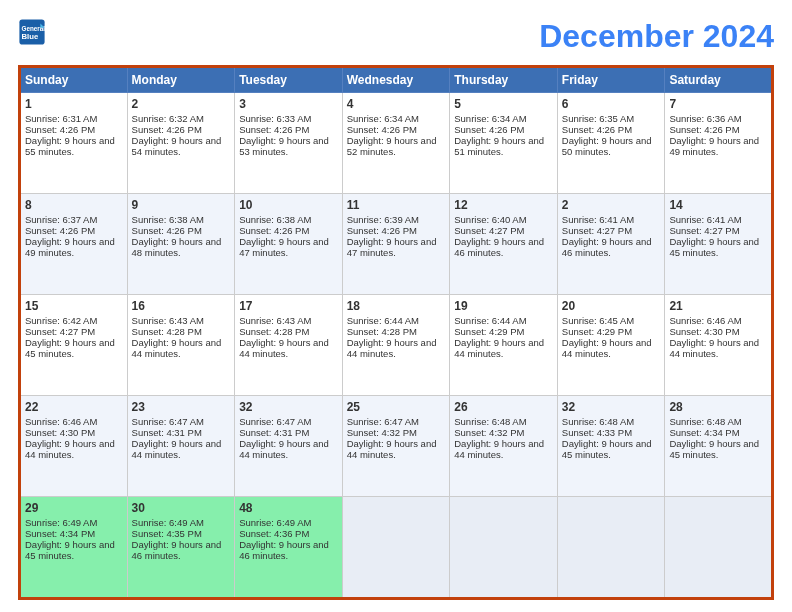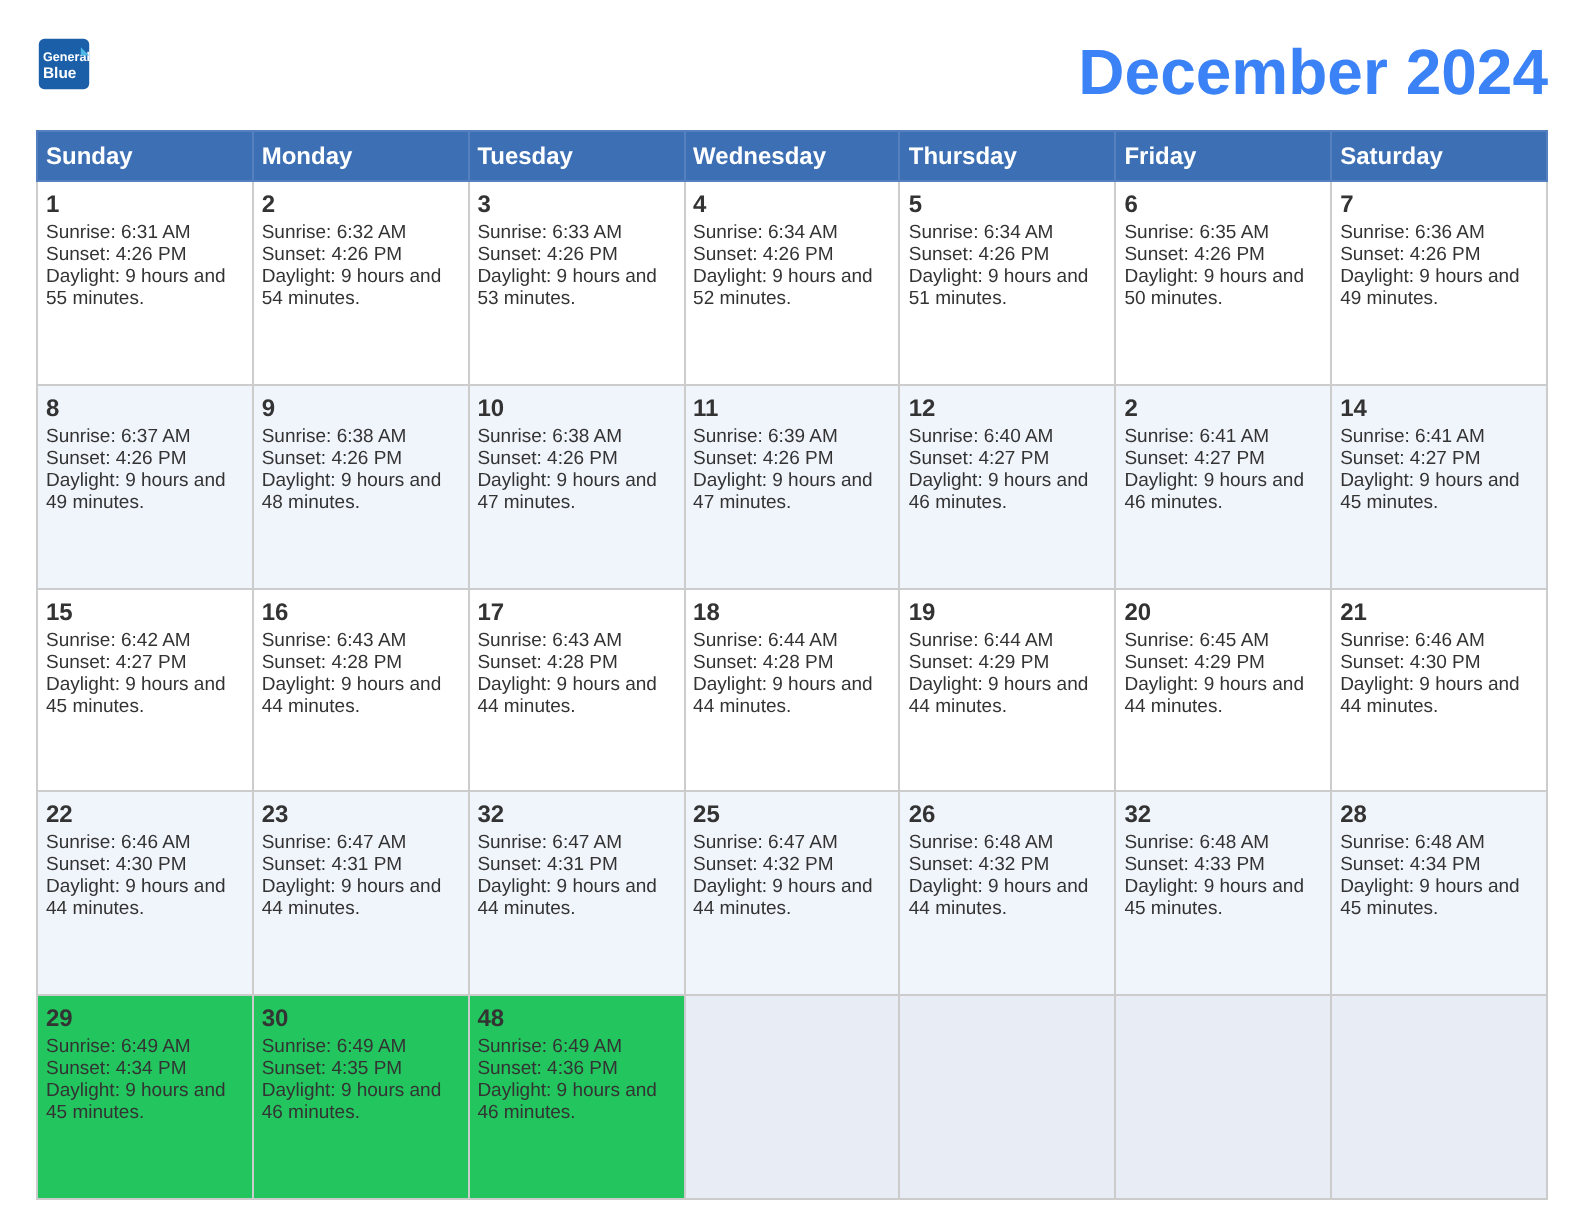--- a/index.html
+++ b/index.html
@@ -40,21 +40,21 @@
       font-size: 32px;
       font-weight: bold;
       color: #3b82f6;
     }
     .location {
       font-size: 14px;
       color: #555;
     }
     .calendar {
       flex: 1;
-      border: 1px solid #c2410c;
+      border: 3px solid #c2410c;
       border-collapse: collapse;
       width: 100%;
       table-layout: fixed;
     }
     .calendar th {
       background: #3c6fb4;
       color: #fff;
       font-size: 12px;
       font-weight: bold;
       padding: 5px 4px;
@@ -67,21 +67,21 @@
       padding: 4px 4px;
       font-size: 9.5px;
       color: #333;
       background: #fff;
       width: 14.28%;
     }
     .calendar tr:nth-child(even) td {
       background: #f0f4fb;
     }
     .calendar tr:last-child td {
-      background: #22c55e;
+      background: #86efac;
     }
     .day-num {
       font-size: 12px;
       font-weight: bold;
       display: block;
       margin-bottom: 2px;
     }
     .empty {
       background: #e8edf5 !important;
     }

